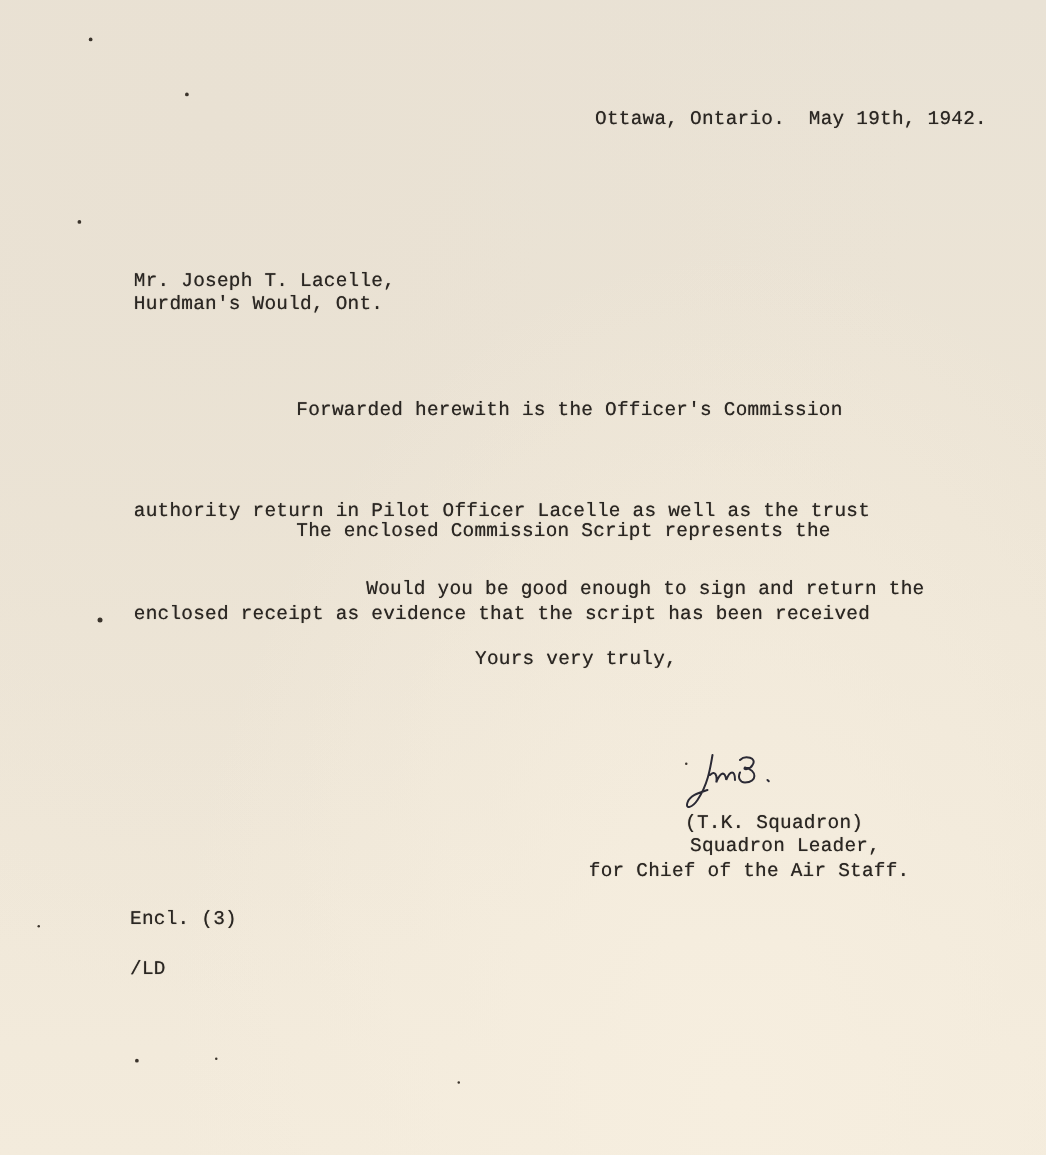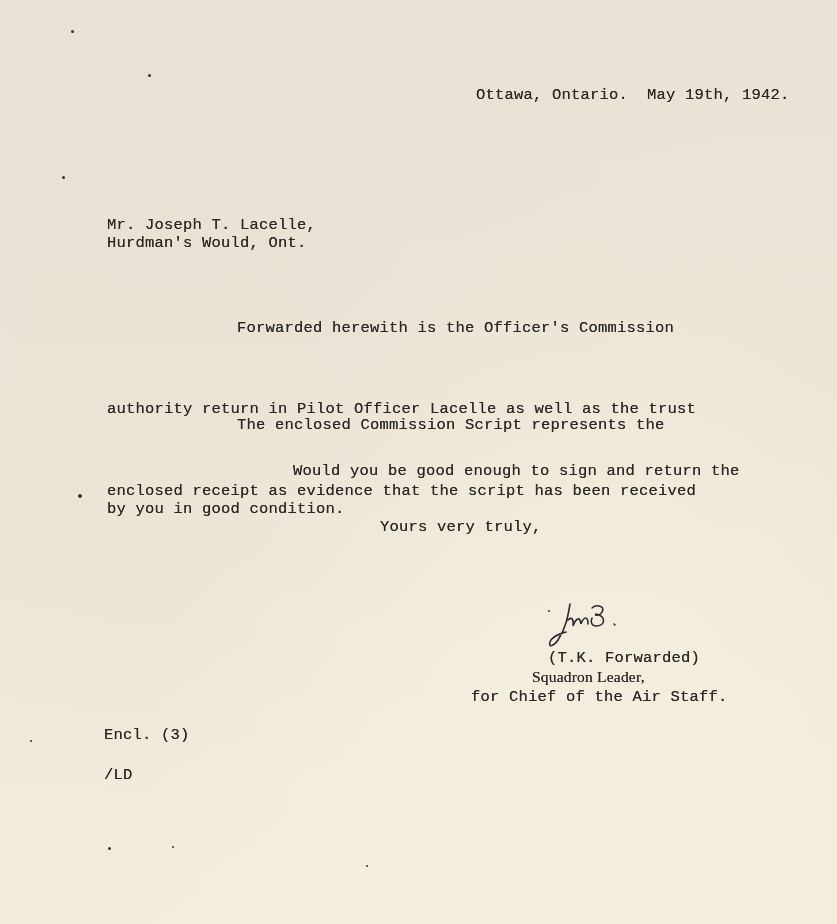--- a/index.html
+++ b/index.html
@@ -59,30 +59,29 @@
   <div class="line typed" style="left:107px; top:234px;">Hurdman's Would, Ont.</div>
 
 
   <div class="line typed" style="left:237px; top:319px;">Forwarded herewith is the Officer's Commission</div>
 
   <div class="line typed" style="left:237px; top:380px;margin-top:36px;">The enclosed Commission Script represents the</div>
   <div class="line typed" style="left:107px; top:400px;">authority return in Pilot Officer Lacelle as well as the trust</div>
 
   <div class="line typed" style="left:247px; top:462px;margin-left:46px;">Would you be good enough to sign and return the</div>
   <div class="line typed" style="left:107px; top:482px;text-align:center;">enclosed receipt as evidence that the script has been received</div>
-  <div class="line typed" style="left:107px; top:500px;">by you in good condition.</div>
 
   <div class="line typed" style="left:380px; top:518px;">Yours very truly,</div>
 
   <svg class="signature" viewBox="0 0 100 60">
     <path d="M30 6 C 28 18, 26 30, 18 42 C 14 48, 8 50, 10 44 C 12 38, 20 36, 26 34 M28 22 C 32 18, 34 22, 33 28 C 36 20, 40 18, 41 26 C 44 18, 48 18, 48 26 M52 10 C 56 6, 66 8, 62 14 C 60 18, 54 18, 56 16 C 66 18, 66 28, 56 28 C 52 28, 50 24, 52 20 M74 26 L75 27" fill="none" stroke="#2b2a35" stroke-width="1.6" stroke-linecap="round"></path>
   </svg>
 
-  <div class="line typed" style="left:548px; top:649px;">(T.K. Forwarded)</div>
-  <div class="line typed" style="left:532px; top:668px;font-family:Liberation Serif, serif;">Squadron Leader,</div>
+  <div class="line typed" style="left:548px; top:649px;">(T.K. Squadron)</div>
+  <div class="line typed" style="left:552px; top:668px;">Squadron Leader,</div>
   <div class="line typed" style="left:471px; top:688px;">for Chief of the Air Staff.</div>
 
   <div class="line typed" style="left:104px; top:726px;">Encl. (3)</div>
   <div class="line typed" style="left:104px; top:766px;">/LD</div>
 
   <div class="speck" style="left:71px; top:30px;"></div>
   <div class="speck" style="left:148px; top:74px;"></div>
   <div class="speck" style="left:62px; top:176px;"></div>
   <div class="speck" style="left:78px; top:494px; width:4px; height:4px;"></div>
   <div class="speck" style="left:108px; top:847px;"></div>

